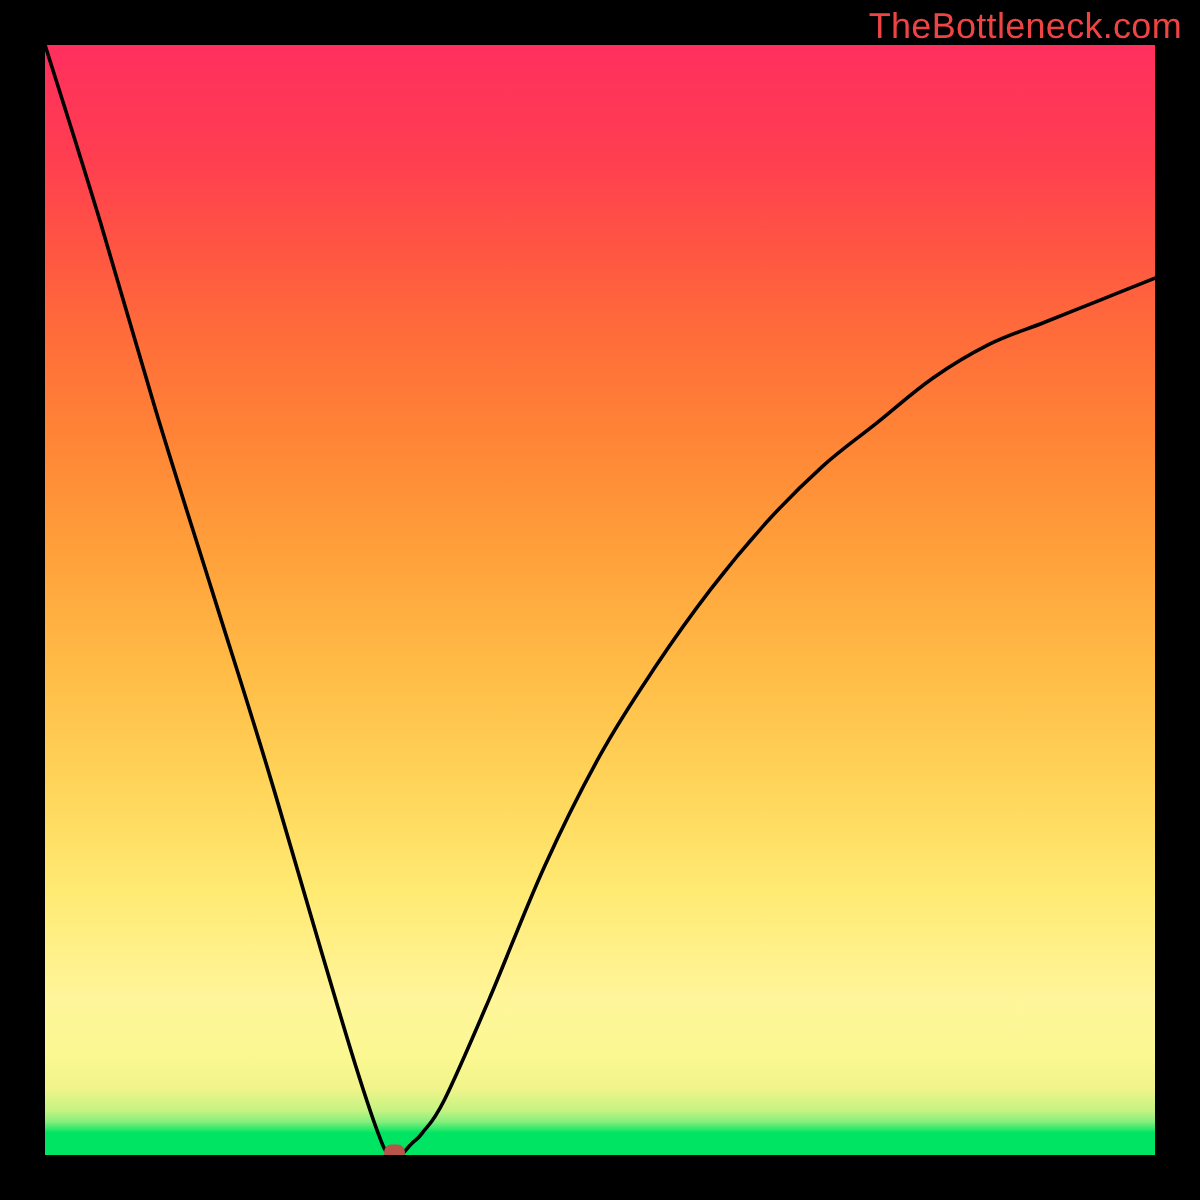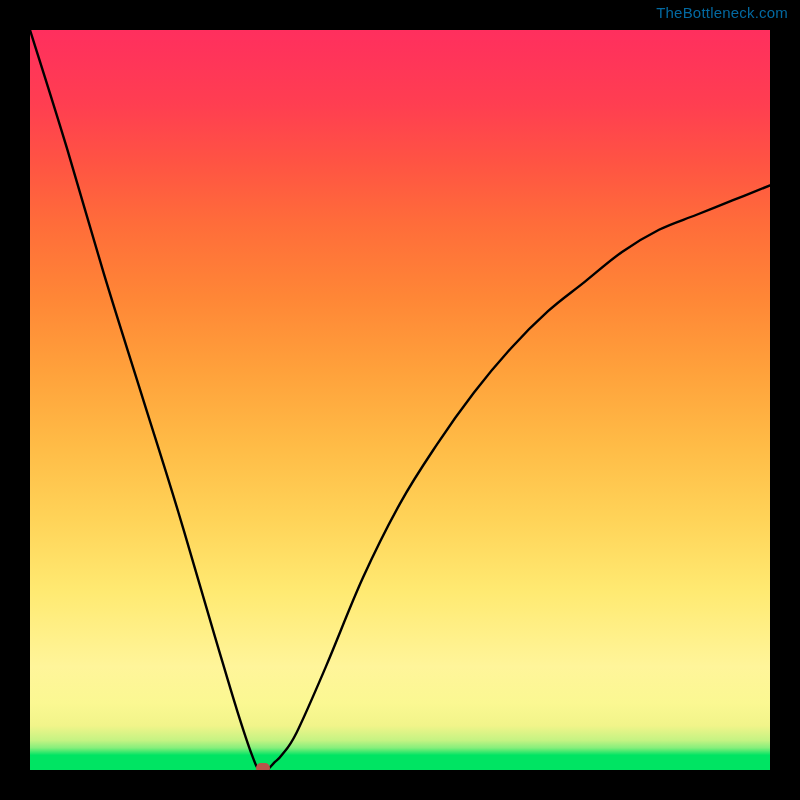--- a/index.html
+++ b/index.html
@@ -51,22 +51,22 @@
       #ff6c3a 74%,
       #ff5443 82%,
       #ff3e51 90%,
       #ff2f5e 100%
     );
   }
   .watermark {
     position: absolute;
     top: 4px;
     right: 12px;
-    color: #0369a1;
-    font-size: 15px;
+    color: #ef4444;
+    font-size: 24px;
     font-weight: 500;
     letter-spacing: 0.2px;
     user-select: none;
   }
   svg.curve {
     position: absolute;
     left: 0;
     top: 0;
   }
   .minred {

